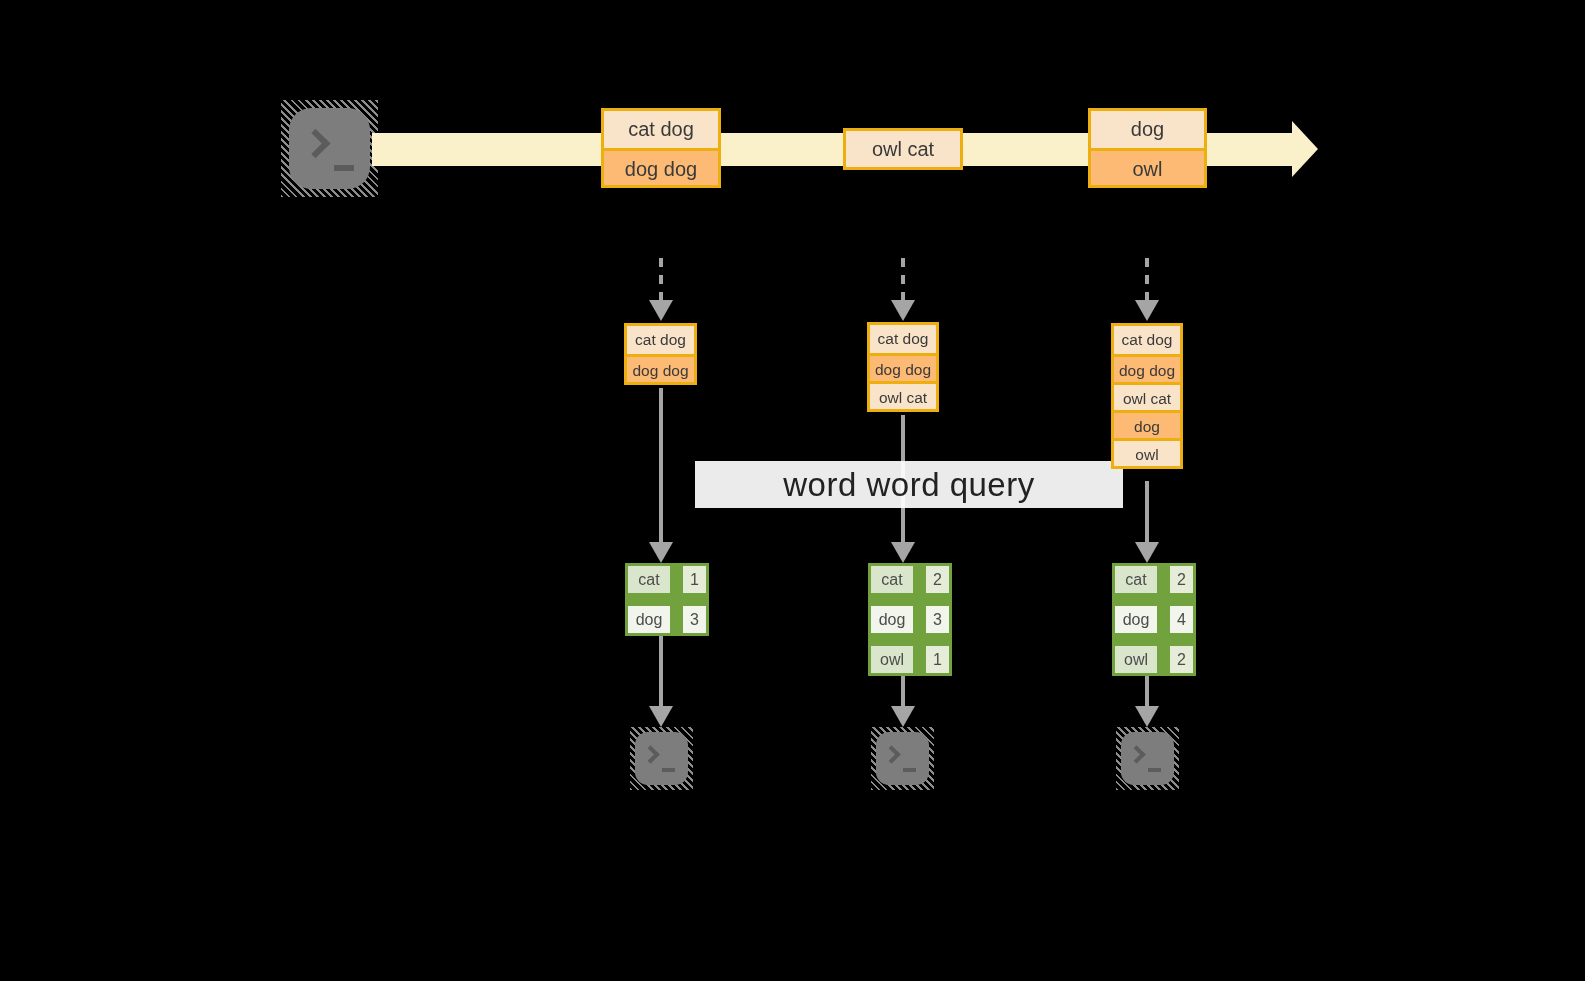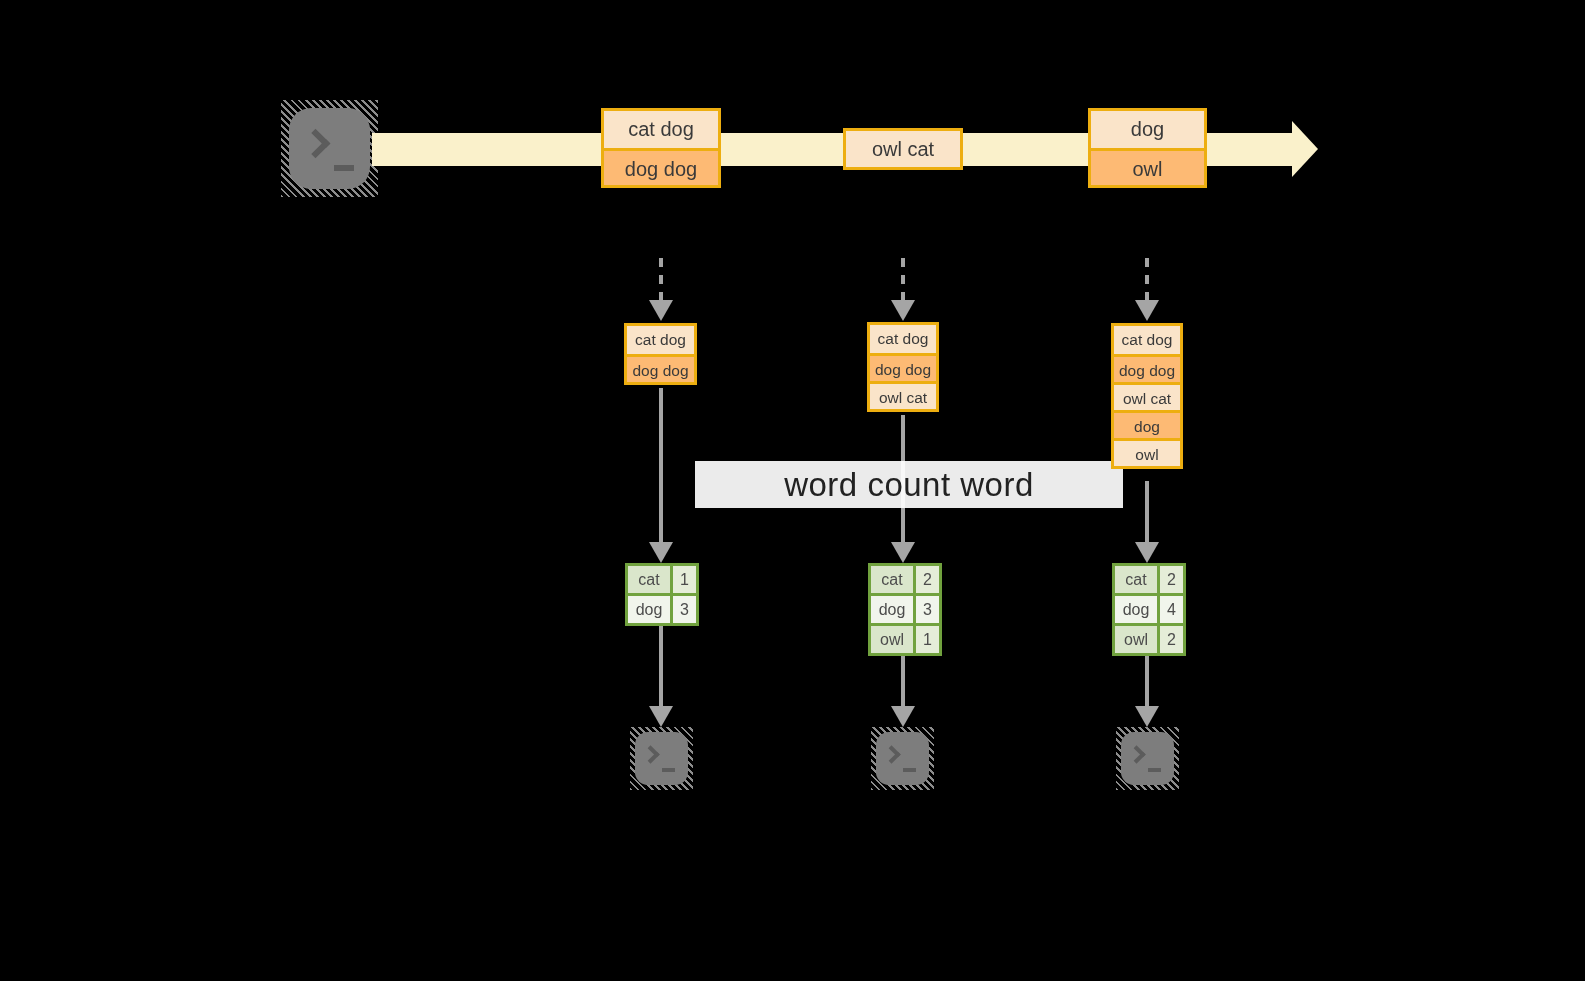--- a/index.html
+++ b/index.html
@@ -38,21 +38,21 @@
   .solid-line{position:absolute;width:4px;background:#a5a5a5;z-index:1;}
   .ah{position:absolute;width:0;height:0;z-index:1;
     border-left:12px solid rgba(0,0,0,0);border-right:12px solid rgba(0,0,0,0);
     border-top:21px solid #a5a5a5;}
   
   .query-box{position:absolute;left:695px;top:461px;width:428px;height:47px;
     background:rgba(255,255,255,0.92);z-index:2;display:flex;align-items:center;justify-content:center;}
   .query-box span{font-size:33px;color:#222;letter-spacing:0.5px;}
   
   .gtable{position:absolute;z-index:3;background:#71a23e;display:grid;
-    grid-template-columns:42px 23px;gap:3px;padding:3px;}
+    grid-template-columns:42px 23px;gap:13px;padding:3px;}
   .gtable .gcell{height:27px;line-height:27px;text-align:center;font-size:16px;color:#4c4c4c;}
   .g-dark{background:#dae6cb;}
   .g-darker{background:#e5edd8;}
   .g-light{background:#f1f5ec;}
 </style>
 </head>
 <body>
 
 <div class="canvas">
 
@@ -102,21 +102,21 @@
   </div>
 
   <div class="solid-line" style="left:659px;top:388px;height:154px;"></div>
   <div class="ah" style="left:649px;top:542px;"></div>
   <div class="solid-line" style="left:901px;top:415px;height:127px;"></div>
   <div class="ah" style="left:891px;top:542px;"></div>
   <div class="solid-line" style="left:1145px;top:481px;height:61px;"></div>
   <div class="ah" style="left:1135px;top:542px;"></div>
 
   <div class="query-box">
-    <span>word count word</span>
+    <span>word word query</span>
   </div>
 
   <div class="gtable" style="left:625px;top:563px;">
     <div class="gcell g-dark">cat</div>
     <div class="gcell g-darker">1</div>
     <div class="gcell g-light">dog</div>
     <div class="gcell g-light">3</div>
   </div>
   <div class="gtable" style="left:868px;top:563px;">
     <div class="gcell g-dark">cat</div>

